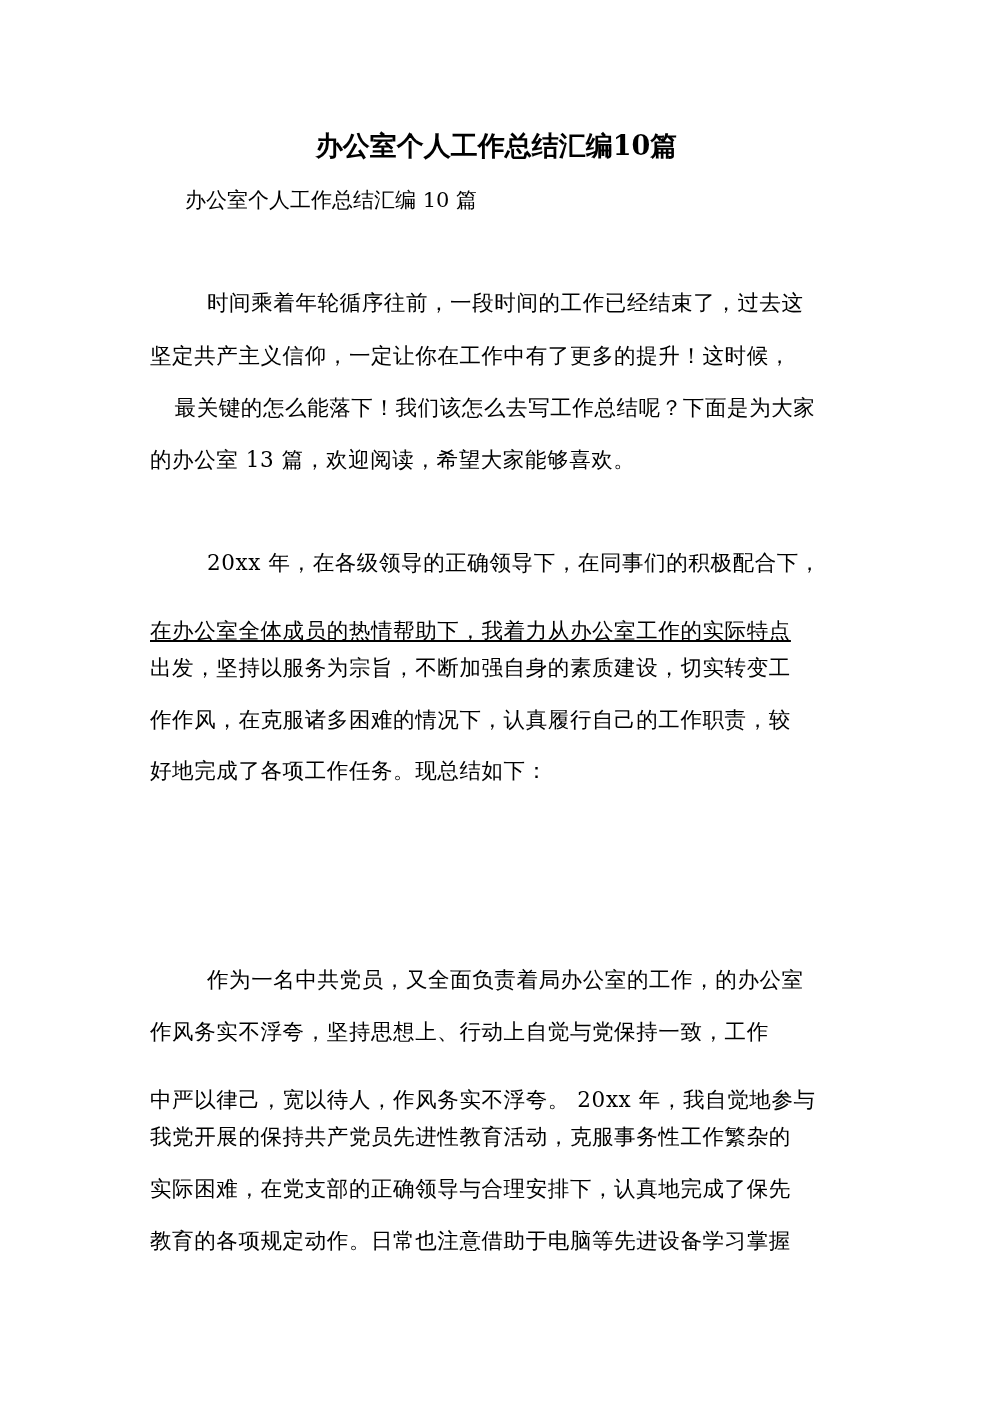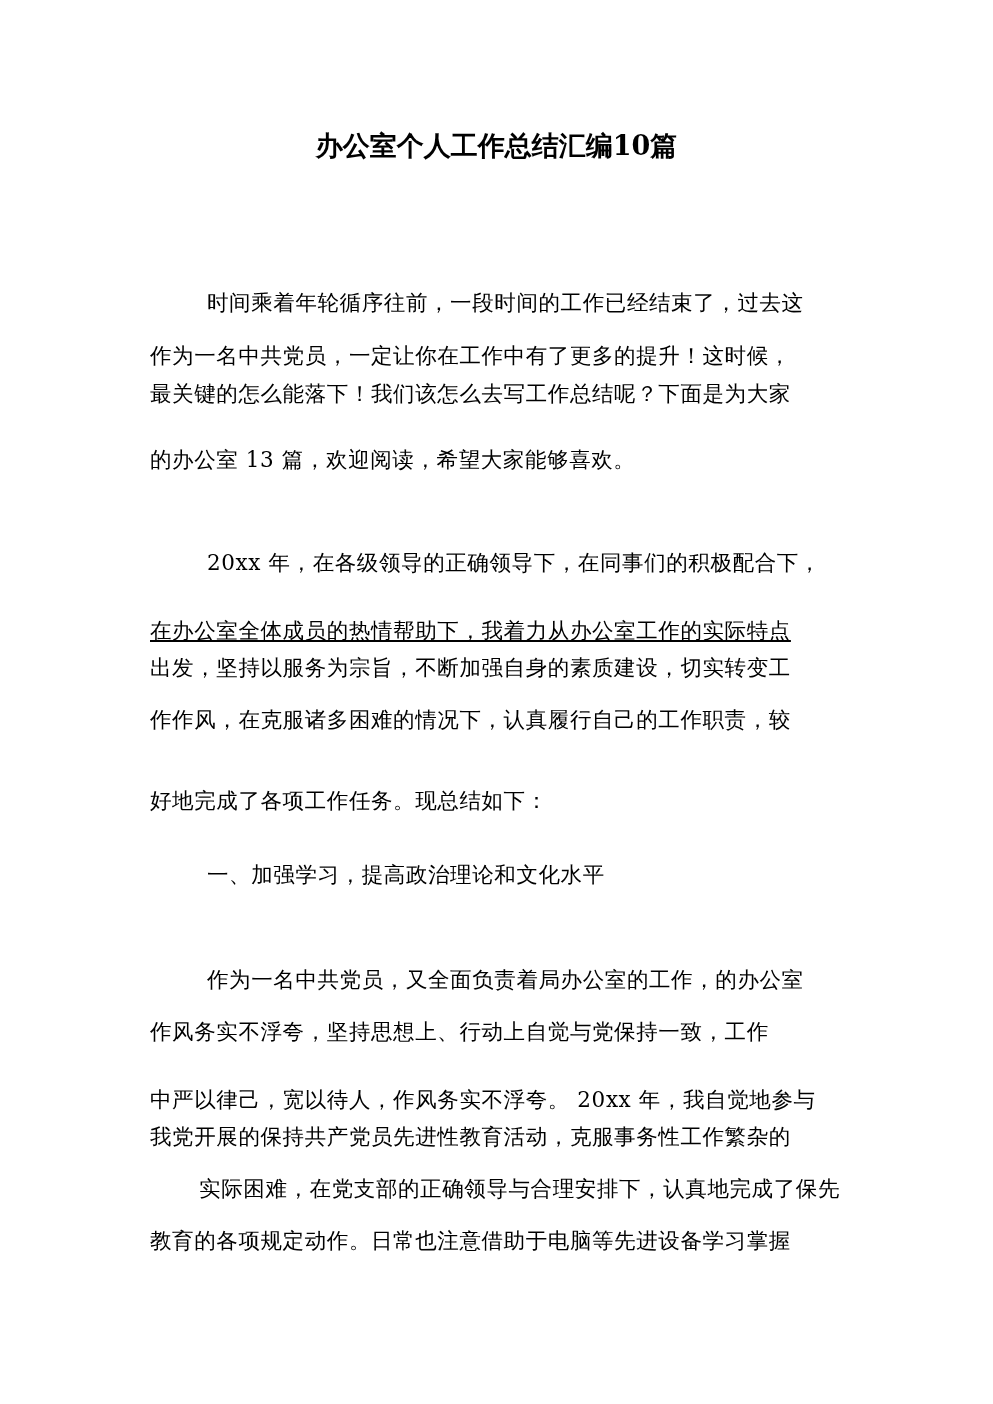--- a/index.html
+++ b/index.html
@@ -63,40 +63,40 @@
       letter-spacing: 0.6px;
     }
   </style>
 </head>
 <body>
 
 <div class="page">
 
   <div class="title">办公室个人工作总结汇编10篇</div>
 
+  <div class="subtitle">办公室个人工作总结汇编 10 篇</div>
 
   <div>
     <div class="line indent" style="top:288px;">时间乘着年轮循序往前，一段时间的工作已经结束了，过去这</div>
-    <div class="line" style="top:341px;">作为一名中共党员，一定让你在工作中有了更多的提升！这时候，</div>
-    <div class="line" style="top:379px;">最关键的怎么能落下！我们该怎么去写工作总结呢？下面是为大家</div>
+    <div class="line" style="top:341px;">坚定共产主义信仰，一定让你在工作中有了更多的提升！这时候，</div>
+    <div class="line" style="top:393px;text-align:center;">最关键的怎么能落下！我们该怎么去写工作总结呢？下面是为大家</div>
     <div class="line" style="top:445px;">的办公室 13 篇，欢迎阅读，希望大家能够喜欢。</div>
   </div>
 
   <div>
     <div class="line indent" style="top:548px;">20xx 年，在各级领导的正确领导下，在同事们的积极配合下，</div>
     <div class="line" style="top:616px;text-decoration:underline;">在办公室全体成员的热情帮助下，我着力从办公室工作的实际特点</div>
     <div class="line" style="top:653px;">出发，坚持以服务为宗旨，不断加强自身的素质建设，切实转变工</div>
     <div class="line" style="top:705px;">作作风，在克服诸多困难的情况下，认真履行自己的工作职责，较</div>
-    <div class="line" style="top:786px;">好地完成了各项工作任务。现总结如下：</div>
+    <div class="line" style="top:757px;font-family:Liberation Mono, monospace;">好地完成了各项工作任务。现总结如下：</div>
   </div>
 
-  <div class="heading" style="top:860px;">一、加强学习，提高政治理论和文化水平</div>
 
   <div>
     <div class="line indent" style="top:965px;">作为一名中共党员，又全面负责着局办公室的工作，的办公室</div>
     <div class="line" style="top:1017px;">作风务实不浮夸，坚持思想上、行动上自觉与党保持一致，工作</div>
     <div class="line" style="top:1085px;">中严以律己，宽以待人，作风务实不浮夸。 20xx 年，我自觉地参与</div>
     <div class="line" style="top:1122px;">我党开展的保持共产党员先进性教育活动，克服事务性工作繁杂的</div>
-    <div class="line" style="top:1174px;text-align:right;">实际困难，在党支部的正确领导与合理安排下，认真地完成了保先</div>
+    <div class="line" style="top:1174px;">实际困难，在党支部的正确领导与合理安排下，认真地完成了保先</div>
     <div class="line" style="top:1226px;">教育的各项规定动作。日常也注意借助于电脑等先进设备学习掌握</div>
   </div>
 
 </div>
 
 </body></html>

